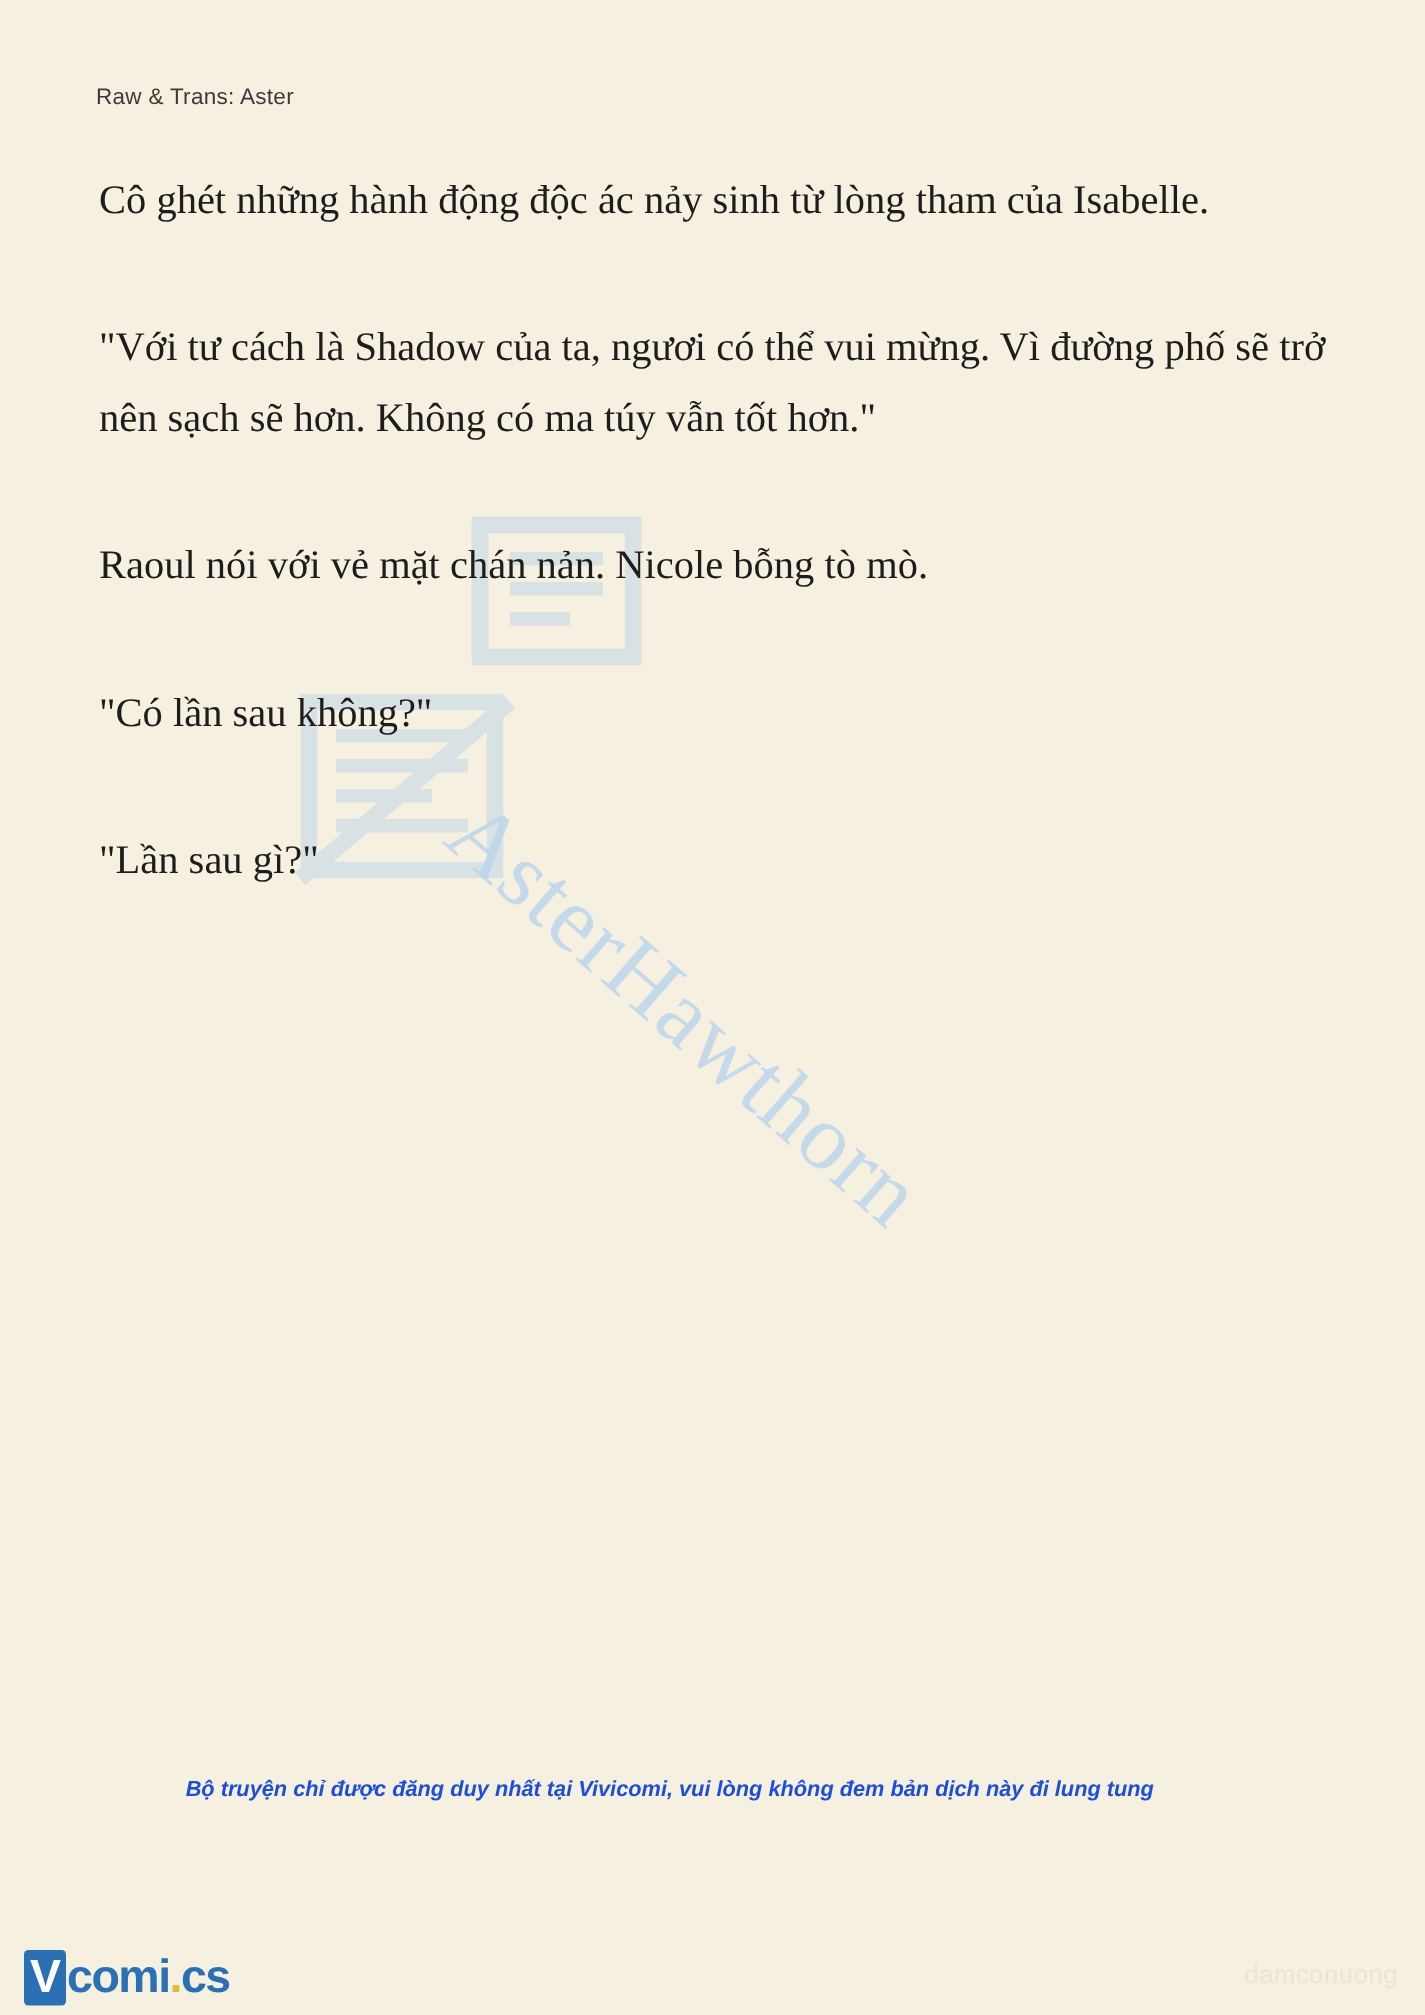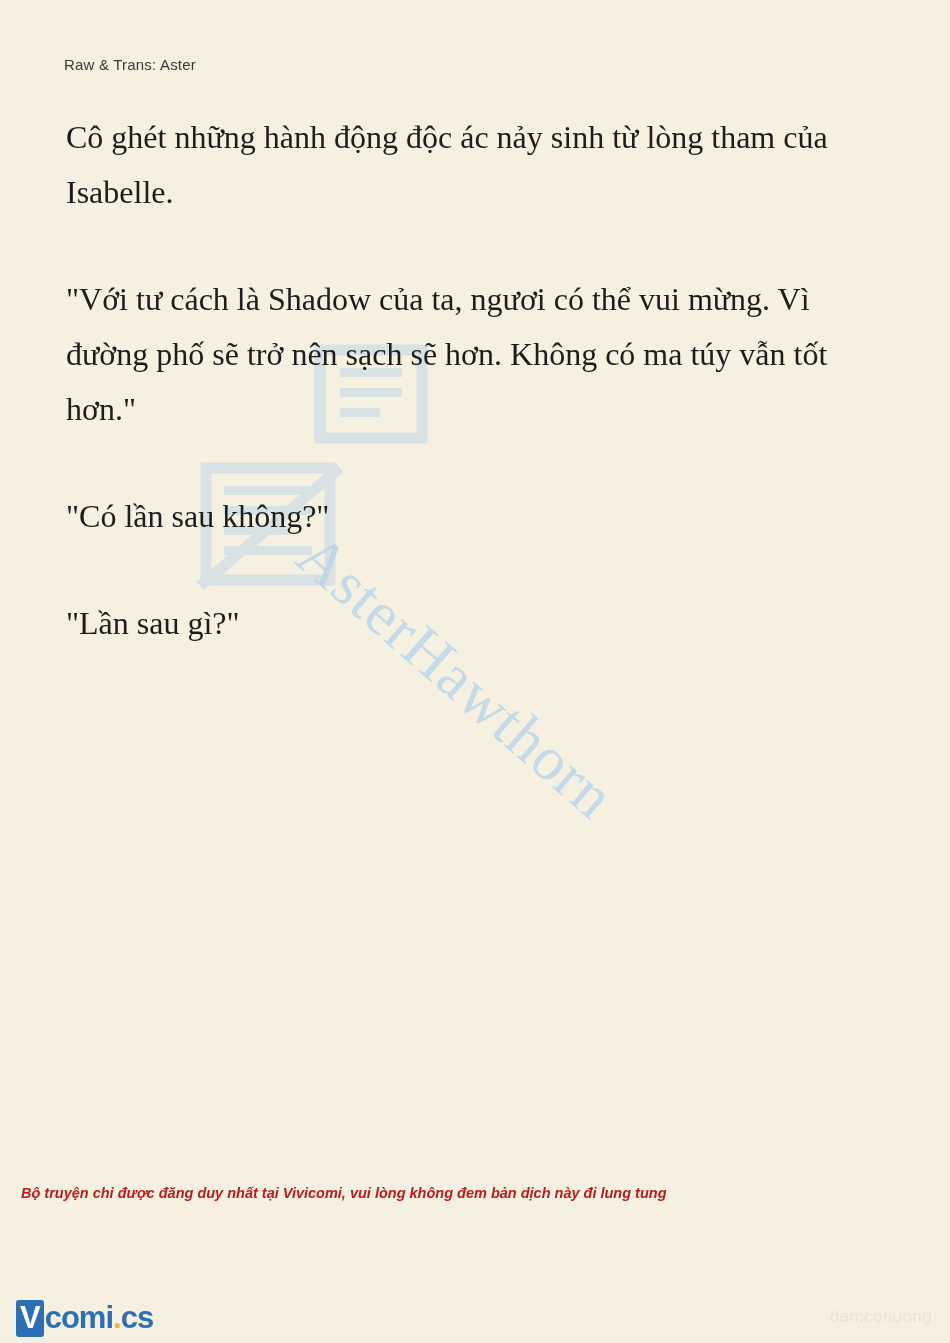--- a/index.html
+++ b/index.html
@@ -31,21 +31,21 @@
     color: #3a3a3a;
     letter-spacing: 0.2px;
   }
 
   .body-text {
     position: absolute;
     top: 110px;
     left: 66px;
     width: 820px;
     font-family: "Liberation Serif", serif;
-    font-size: 32px;
+    font-size: 27px;
     line-height: 1.72;
     color: #1d1d1d;
   }
 
   .para {
     margin: 0 0 52px 0;
   }
 
   
   .wm-text {
@@ -72,25 +72,26 @@
     height: 300px;
     opacity: 0.5;
     pointer-events: none;
   }
 
   .footer-note {
     position: absolute;
     left: 0;
     right: 0;
     top: 1180px;
+    text-align: center;
     font-family: "Liberation Sans", sans-serif;
     font-style: italic;
     font-weight: bold;
     font-size: 14.5px;
-    color: #b91c1c;
+    color: #1d4ed8;
     line-height: 1.85;
     padding-left: 21px;
   }
 
   .footer-bar {
     position: absolute;
     left: 0;
     bottom: 0;
     width: 950px;
     height: 48px;
@@ -154,20 +155,21 @@
       </g>
       <path d="M30 268 L170 150" stroke="#bcd6ec" stroke-width="11" fill="none"></path>
     </svg>
   </div>
 
   <div class="wm-text">AsterHawthorn</div>
 
   <div class="body-text">
     <p class="para">Cô ghét những hành động độc ác nảy sinh từ lòng tham của Isabelle.</p>
     <p class="para">"Với tư cách là Shadow của ta, ngươi có thể vui mừng. Vì đường phố sẽ trở nên sạch sẽ hơn. Không có ma túy vẫn tốt hơn."</p>
+    <p class="para">Raoul nói với vẻ mặt chán nản. Nicole bỗng tò mò.</p>
     <p class="para">"Có lần sau không?"</p>
     <p class="para">"Lần sau gì?"</p>
   </div>
 
   <div class="footer-note">
     <div>Bộ truyện chỉ được đăng duy nhất tại Vivicomi, vui lòng không đem bản dịch này đi lung tung</div>
   </div>
 
   <div class="footer-bar">
     <div class="brand-logo">

